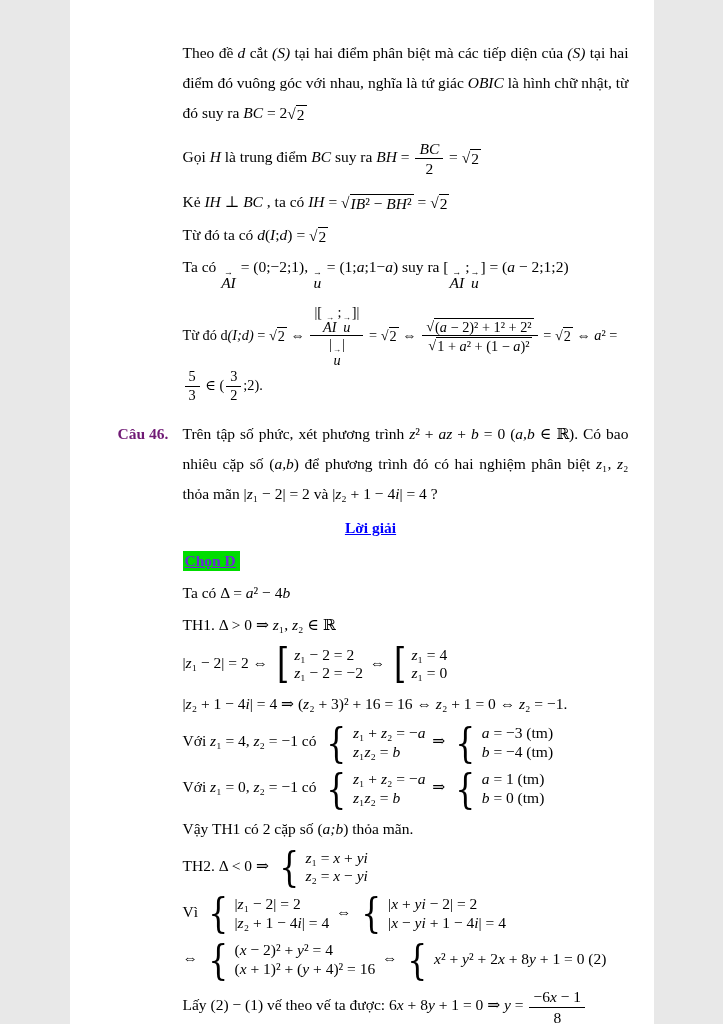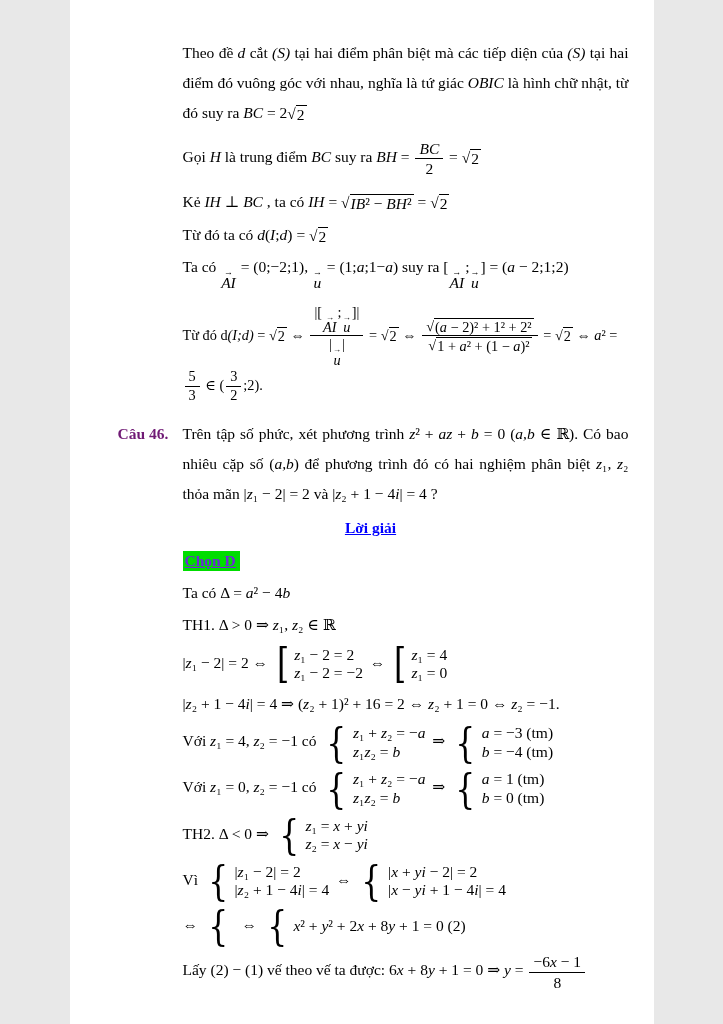--- a/index.html
+++ b/index.html
@@ -145,21 +145,21 @@
           <span class="crow"><span class="seg-i">z</span><span class="seg-r">₁ − 2 = 2</span></span>
           <span class="crow"><span class="seg-i">z</span><span class="seg-r">₁ − 2 = −2</span></span>
         </span>
       </span><span class="seg-r"> ⇔ </span><span class="cases">
         <span class="brace">[</span>
         <span class="crows">
           <span class="crow"><span class="seg-i">z</span><span class="seg-r">₁ = 4</span></span>
           <span class="crow"><span class="seg-i">z</span><span class="seg-r">₁ = 0</span></span>
         </span>
       </span></p>
-  <p><span class="seg-r">|</span><span class="seg-i">z</span><span class="seg-r">₂ + 1 − 4</span><span class="seg-i">i</span><span class="seg-r">| = 4 ⇒ (</span><span class="seg-i">z</span><span class="seg-r">₂ + 1)² + 16 = 2 ⇔ </span><span class="seg-i">z</span><span class="seg-r">₂ + 1 = 0 ⇔ </span><span class="seg-i">z</span><span class="seg-r">₂ = −1.</span></p>
+  <p><span class="seg-r">|</span><span class="seg-i">z</span><span class="seg-r">₂ + 1 − 4</span><span class="seg-i">i</span><span class="seg-r">| = 4 ⇒ (</span><span class="seg-i">z</span><span class="seg-r">₂ + 3)² + 16 = 16 ⇔ </span><span class="seg-i">z</span><span class="seg-r">₂ + 1 = 0 ⇔ </span><span class="seg-i">z</span><span class="seg-r">₂ = −1.</span></p>
   <p><span class="seg-r">Với </span><span class="seg-i">z</span><span class="seg-r">₁ = 4, </span><span class="seg-i">z</span><span class="seg-r">₂ = −1 có </span><span class="cases">
         <span class="brace">{</span>
         <span class="crows">
           <span class="crow"><span class="seg-i">z</span><span class="seg-r">₁ + </span><span class="seg-i">z</span><span class="seg-r">₂ = −</span><span class="seg-i">a</span></span>
           <span class="crow"><span class="seg-i">z</span><span class="seg-r">₁</span><span class="seg-i">z</span><span class="seg-r">₂ = </span><span class="seg-i">b</span></span>
         </span>
       </span><span class="seg-r"> ⇒ </span><span class="cases">
         <span class="brace">{</span>
         <span class="crows">
           <span class="crow"><span class="seg-i">a</span><span class="seg-r"> = −3 (tm)</span></span>
@@ -172,20 +172,21 @@
           <span class="crow"><span class="seg-i">z</span><span class="seg-r">₁ + </span><span class="seg-i">z</span><span class="seg-r">₂ = −</span><span class="seg-i">a</span></span>
           <span class="crow"><span class="seg-i">z</span><span class="seg-r">₁</span><span class="seg-i">z</span><span class="seg-r">₂ = </span><span class="seg-i">b</span></span>
         </span>
       </span><span class="seg-r"> ⇒ </span><span class="cases">
         <span class="brace">{</span>
         <span class="crows">
           <span class="crow"><span class="seg-i">a</span><span class="seg-r"> = 1 (tm)</span></span>
           <span class="crow"><span class="seg-i">b</span><span class="seg-r"> = 0 (tm)</span></span>
         </span>
       </span></p>
+  <p><span class="seg-r">Vậy TH1 có 2 cặp số (</span><span class="seg-i">a;b</span><span class="seg-r">) thỏa mãn.</span></p>
   <p><span class="seg-r">TH2. Δ &lt; 0 ⇒ </span><span class="cases">
         <span class="brace">{</span>
         <span class="crows">
           <span class="crow"><span class="seg-i">z</span><span class="seg-r">₁ = </span><span class="seg-i">x</span><span class="seg-r"> + </span><span class="seg-i">yi</span></span>
           <span class="crow"><span class="seg-i">z</span><span class="seg-r">₂ = </span><span class="seg-i">x</span><span class="seg-r"> − </span><span class="seg-i">yi</span></span>
         </span>
       </span></p>
   <p><span class="seg-r">Vì </span><span class="cases">
         <span class="brace">{</span>
         <span class="crows">
@@ -194,20 +195,24 @@
         </span>
       </span><span class="seg-r"> ⇔ </span><span class="cases">
         <span class="brace">{</span>
         <span class="crows">
           <span class="crow"><span class="seg-r">|</span><span class="seg-i">x</span><span class="seg-r"> + </span><span class="seg-i">yi</span><span class="seg-r"> − 2| = 2</span></span>
           <span class="crow"><span class="seg-r">|</span><span class="seg-i">x</span><span class="seg-r"> − </span><span class="seg-i">yi</span><span class="seg-r"> + 1 − 4</span><span class="seg-i">i</span><span class="seg-r">| = 4</span></span>
         </span>
       </span></p>
   <p><span class="seg-r">⇔ </span><span class="cases">
         <span class="brace">{</span>
+        <span class="crows">
+          <span class="crow"><span class="seg-r">(</span><span class="seg-i">x</span><span class="seg-r"> − 2)² + </span><span class="seg-i">y</span><span class="seg-r">² = 4</span></span>
+          <span class="crow"><span class="seg-r">(</span><span class="seg-i">x</span><span class="seg-r"> + 1)² + (</span><span class="seg-i">y</span><span class="seg-r"> + 4)² = 16</span></span>
+        </span>
       </span><span class="seg-r"> ⇔ </span><span class="cases">
         <span class="brace">{</span>
         <span class="crows">
           <span class="crow"><span class="seg-i">x</span><span class="seg-r">² + </span><span class="seg-i">y</span><span class="seg-r">² + 2</span><span class="seg-i">x</span><span class="seg-r"> + 8</span><span class="seg-i">y</span><span class="seg-r"> + 1 = 0  (2)</span></span>
         </span>
       </span></p>
   <p><span class="seg-r">Lấy (2) − (1) vế theo vế ta được: 6</span><span class="seg-i">x</span><span class="seg-r"> + 8</span><span class="seg-i">y</span><span class="seg-r"> + 1 = 0 ⇒ </span><span class="seg-i">y</span><span class="seg-r"> = </span><span class="frac">
         <span class="fnum"><span class="seg-r">−6</span><span class="seg-i">x</span><span class="seg-r"> − 1</span></span>
         <span class="fden"><span class="seg-r">8</span></span>
       </span></p>

